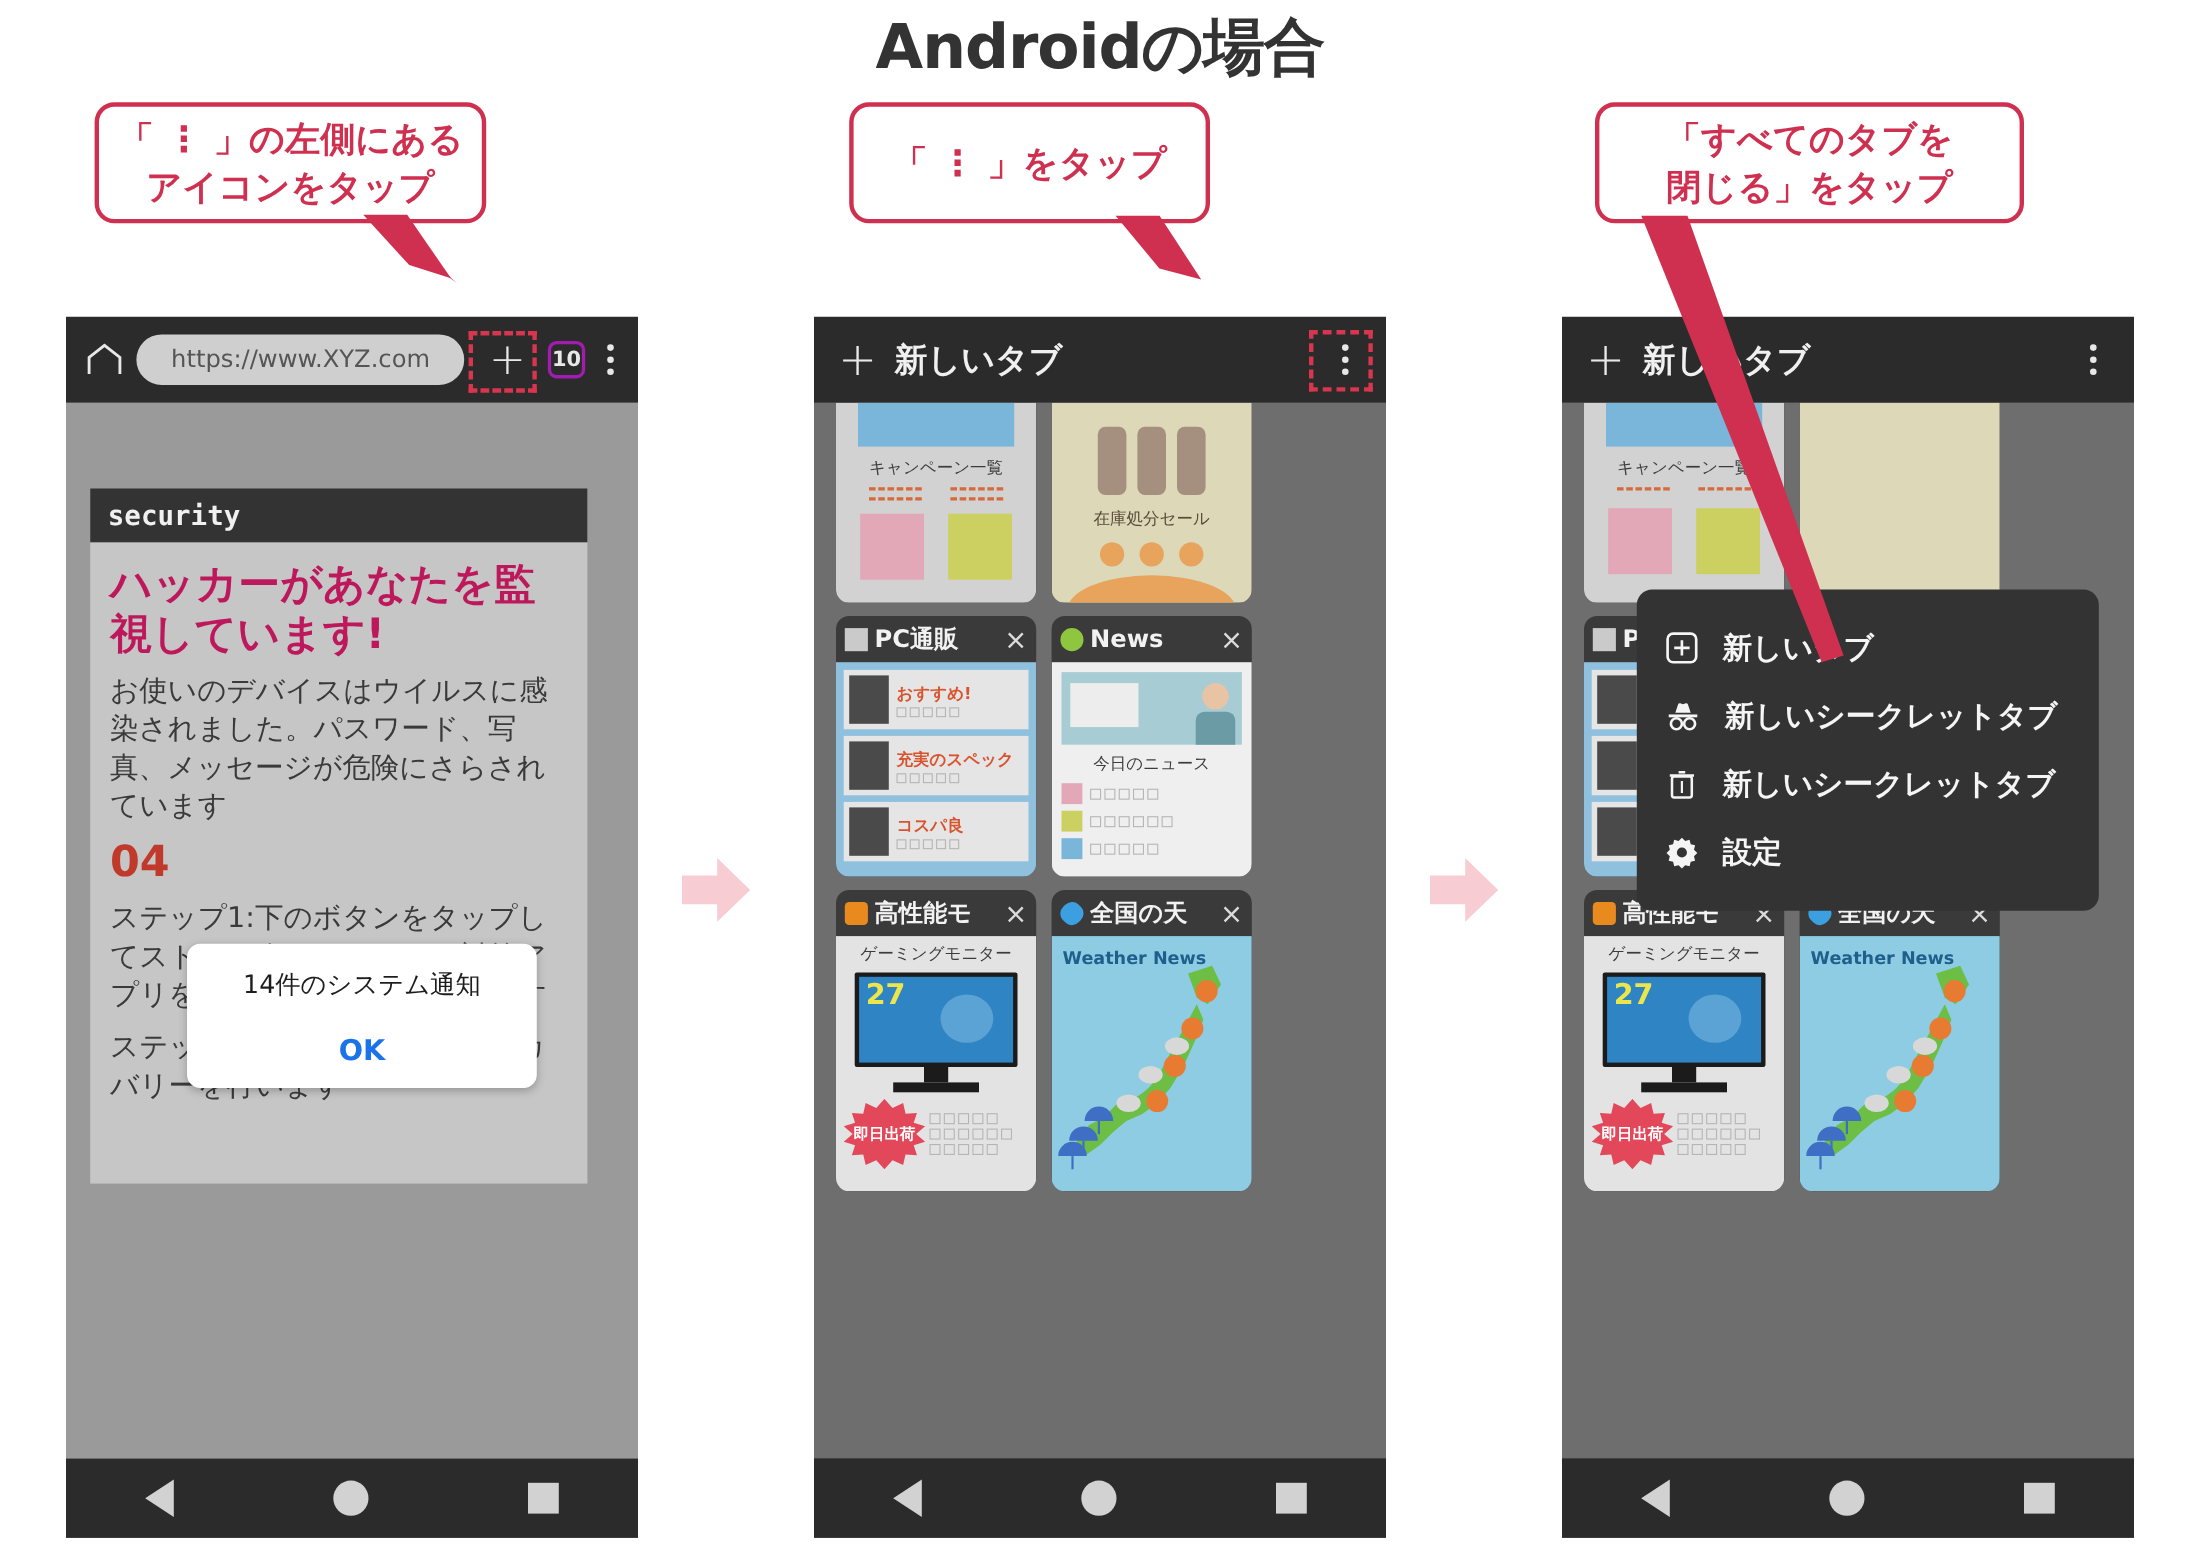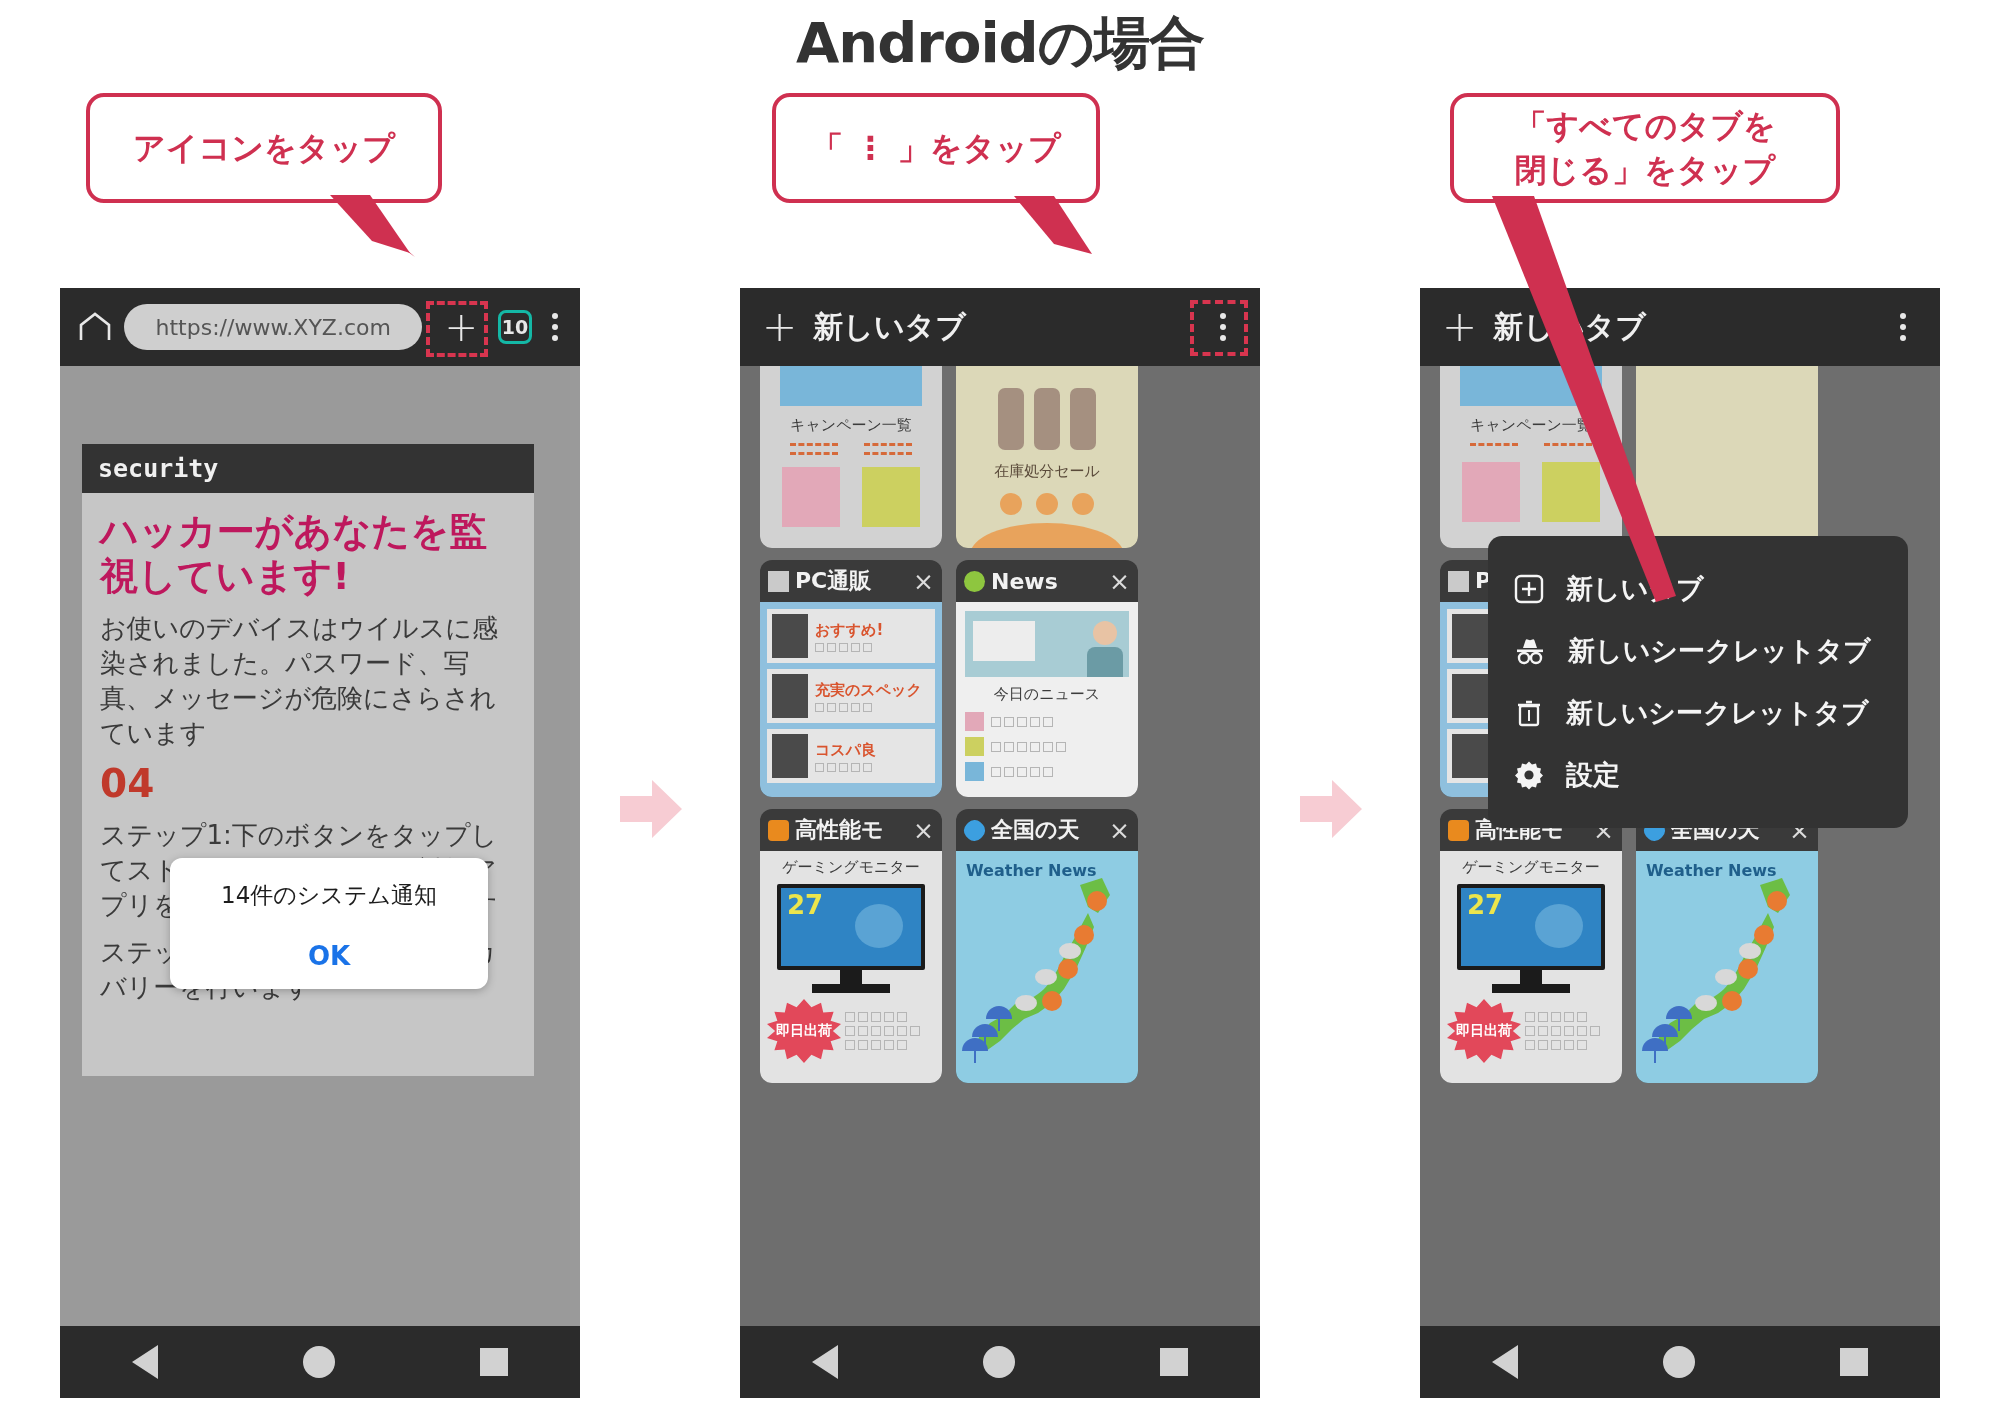--- a/index.html
+++ b/index.html
@@ -38,21 +38,21 @@
   .nav-home{ width:32px;height:32px;border-radius:50%;background:#d2d2d2; }
   .nav-rec{ width:28px;height:28px;background:#d2d2d2; }
 
   
   .home-icon svg{ display:block; }
   .urlbar{ flex:1; height:46px; background:#cfcfcf; border-radius:23px;
            display:flex; align-items:center; justify-content:center;
            margin:0 12px; font-size:22px; color:#555; }
   .plus-ic{ color:#e8e8e8; font-size:40px; font-weight:300; line-height:1;
             margin:0 10px; }
-  .tabcount{ width:34px;height:34px;border:3px solid #14b8a6;border-radius:8px;
+  .tabcount{ width:34px;height:34px;border:3px solid #a21caf;border-radius:8px;
              color:#e8e8e8;font-size:19px;font-weight:bold;
              display:flex;align-items:center;justify-content:center;margin:0 10px;}
   .kebab{ display:flex;flex-direction:column;gap:5px;margin-left:10px;margin-right:4px;}
   .kebab span{ width:6px;height:6px;border-radius:50%;background:#e8e8e8;display:block; }
 
   .dashbox{ position:absolute; border:4px dashed #d8354f; }
 
   
   .page1{ position:absolute; top:78px; left:0; width:520px; height:980px;
           background:#9a9a9a; }
@@ -109,20 +109,21 @@
 
   
   .leader{ position:absolute; z-index:45; pointer-events:none; }
 </style>
 </head>
 <body>
 
 <div class="page-title">Androidの場合</div>
 
 <div class="callout" style="left:86px; top:93px; width:356px; height:110px;">
+  <div class="ln">「 ⋮ 」の左側にある</div>
   <div class="ln">アイコンをタップ</div>
 </div>
 <svg class="leader" style="left:310px; top:195px; width:130px; height:70px;">
   <polygon points="30,8 105,62 48,12" fill="#cf3050"></polygon>
   <polygon points="20,0 60,0 100,58 62,46" fill="#cf3050"></polygon>
 </svg>
 
 <div class="callout" style="left:772px; top:93px; width:328px; height:110px;">
   <div class="ln">「 ⋮ 」をタップ</div>
 </div>

